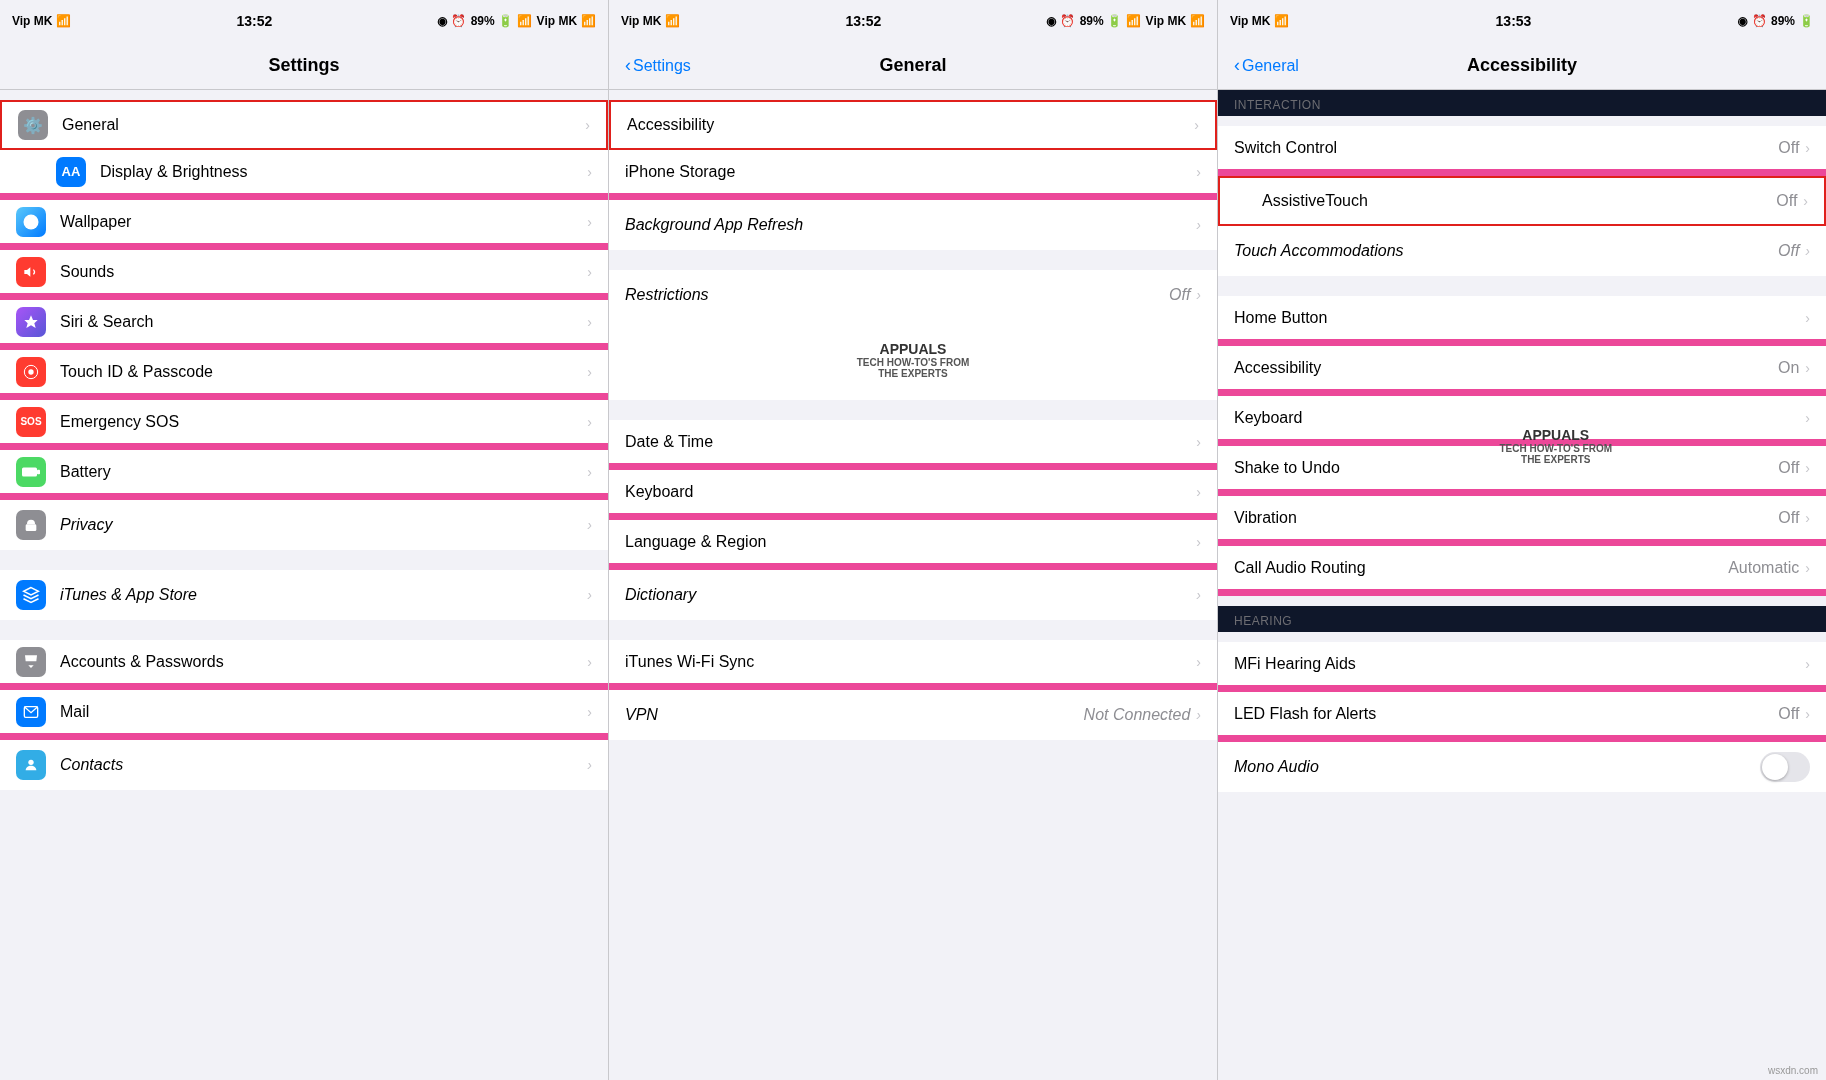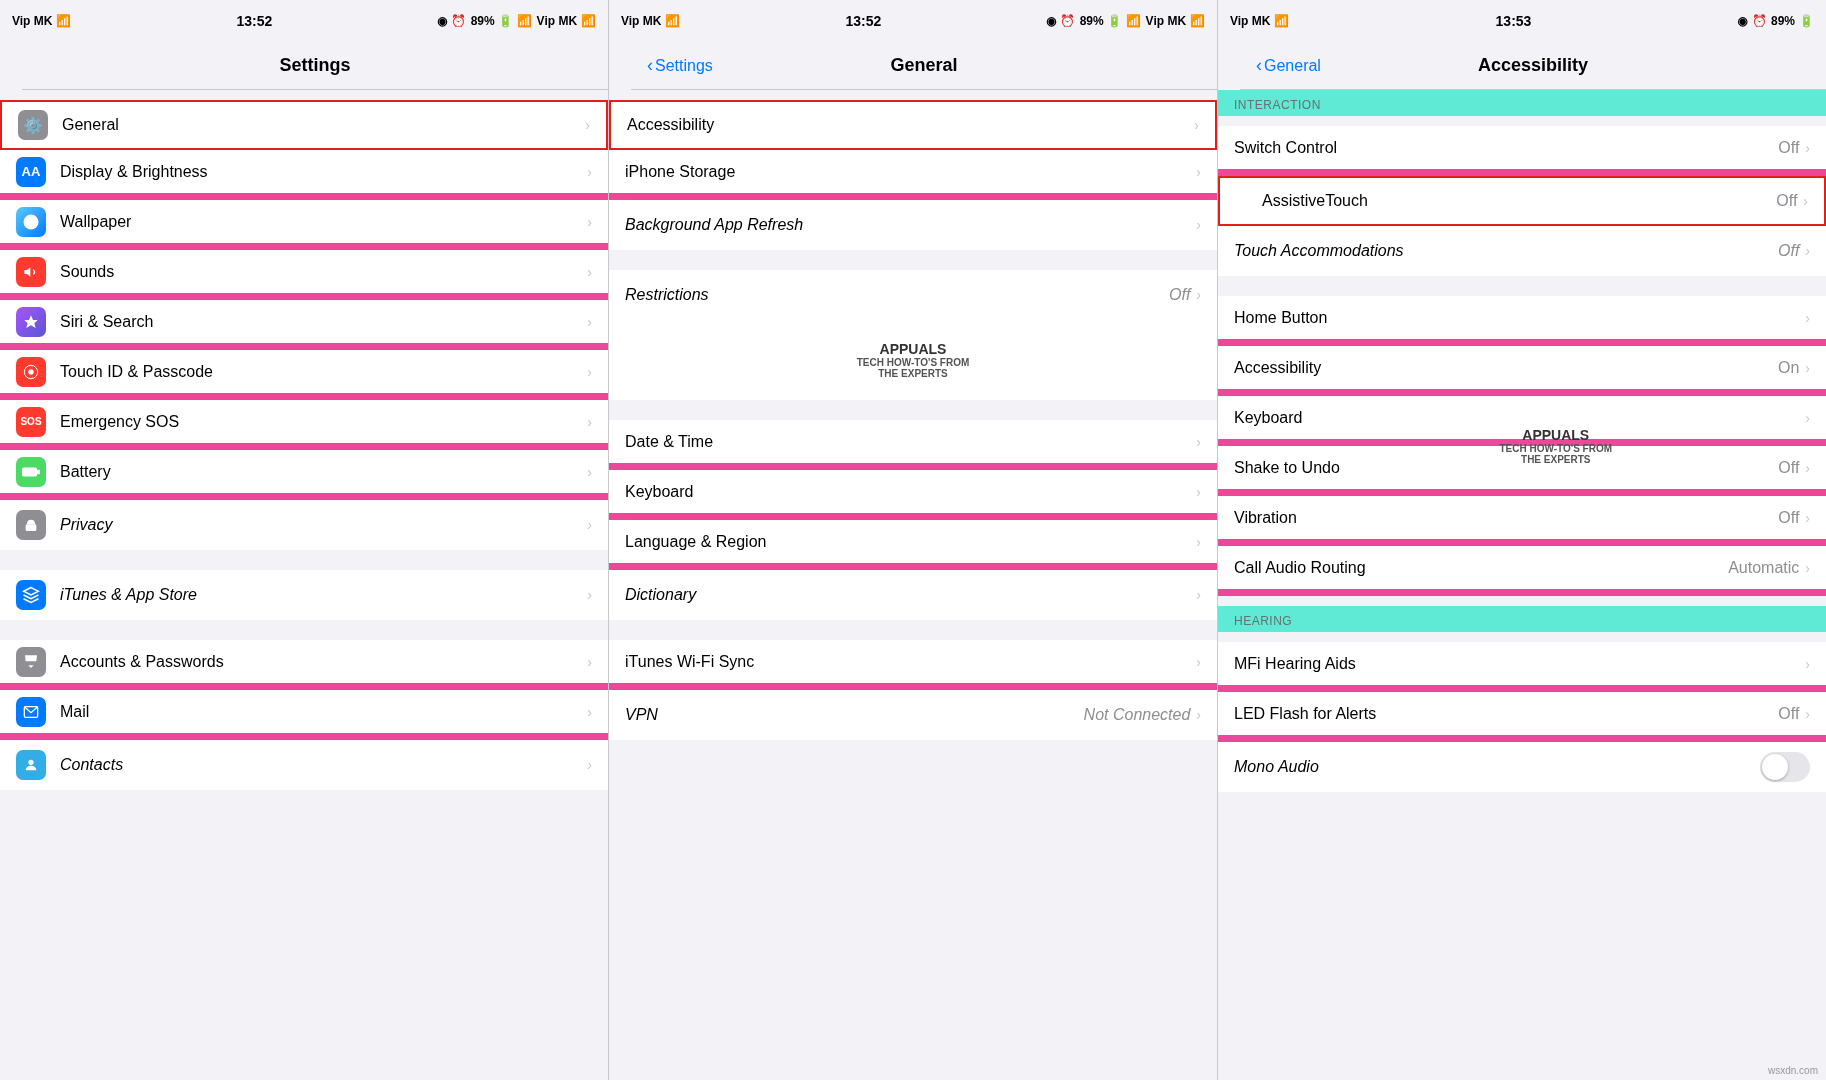--- a/index.html
+++ b/index.html
@@ -37,21 +37,20 @@
 
     .nav-bar {
       display: flex;
       align-items: center;
       justify-content: center;
       padding: 8px 16px;
       background: #f2f2f7;
       border-bottom: 1px solid #c8c8cc;
       position: relative;
       height: 48px;
-      margin-left: 22px;
     }
 
     .nav-title {
       font-size: 18px;
       font-weight: 700;
       color: #000;
     }
 
     .nav-back {
       position: absolute;
@@ -135,21 +134,21 @@
       overflow: hidden;
     }
 
     
     .section-label {
       padding: 8px 16px 4px;
       font-size: 12px;
       font-weight: 400;
       color: #6d6d72;
       text-transform: uppercase;
-      background: #5eead4;
+      background: #0f172a;
       letter-spacing: 0.5px;
     }
 
     .toggle-switch {
       width: 50px;
       height: 30px;
       background: #e5e5ea;
       border-radius: 15px;
       position: relative;
       margin-left: 8px;
@@ -196,21 +195,21 @@
   <div class="scroll-area">
 
     <div class="list-section">
 
       <div class="list-item" style="border: 2.5px solid #e0201c;">
         <div class="list-item-icon icon-gray">⚙️</div>
         <span class="list-item-label">General</span>
         <span class="chevron">›</span>
       </div>
       <div class="list-item">
-        <div class="list-item-icon" style="background:#007aff; font-size:13px; font-weight:700; color:#fff;">AA</div>
+        <div class="list-item-icon" style="background:#007aff; font-size:13px; font-weight:700; color:#fff;margin-left:40px;">AA</div>
         <span class="list-item-label">Display &amp; Brightness</span>
         <span class="chevron">›</span>
       </div>
       <div class="list-item">
         <div class="list-item-icon" style="background:linear-gradient(135deg,#5ac8fa,#007aff);">
           <svg width="18" height="18" viewBox="0 0 24 24" fill="white">
               <circle cx="12" cy="12" r="10"></circle>
               <path d="M8 14s1.5 2 4 2 4-2 4-2" stroke="white" fill="none" stroke-width="1.5"></path>
               <circle cx="9" cy="10" r="1.5" fill="white"></circle>
               <circle cx="15" cy="10" r="1.5" fill="white"></circle>

